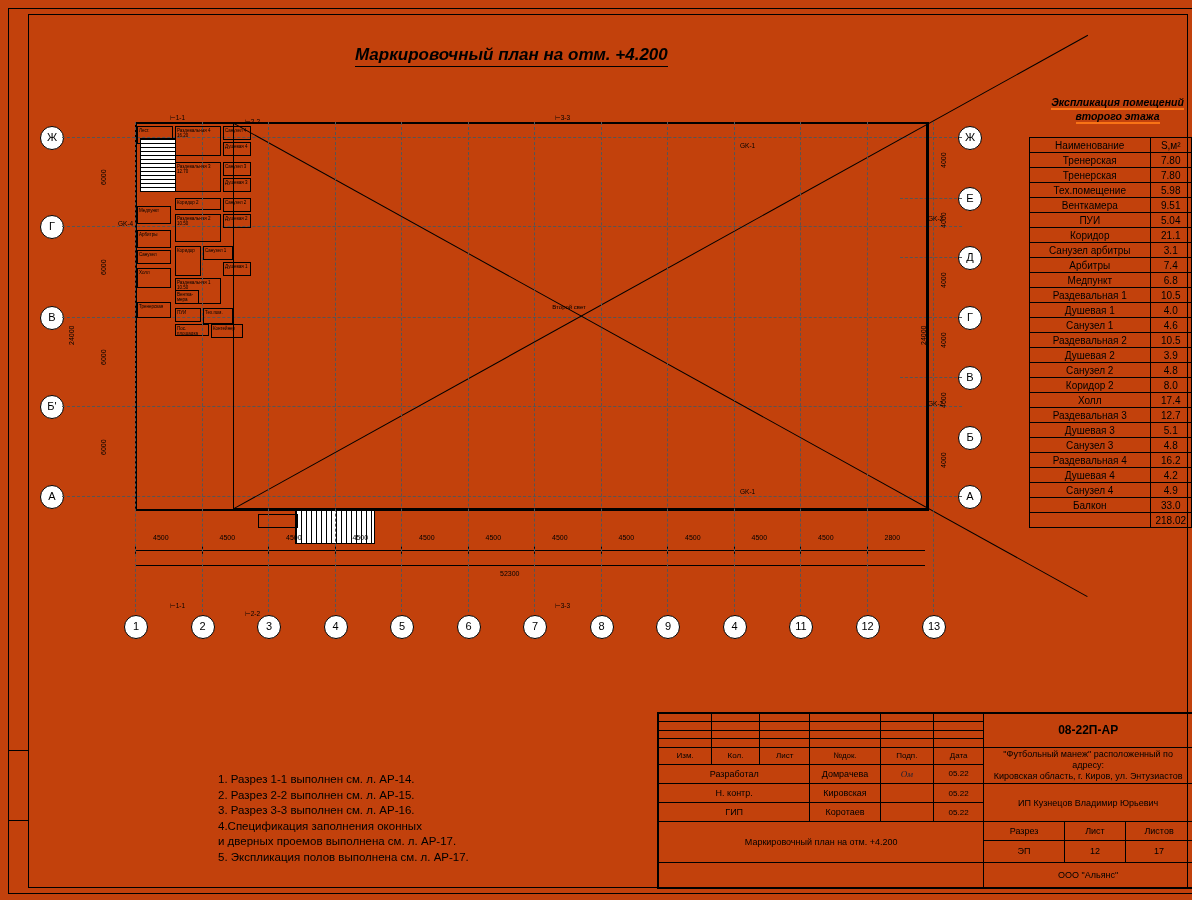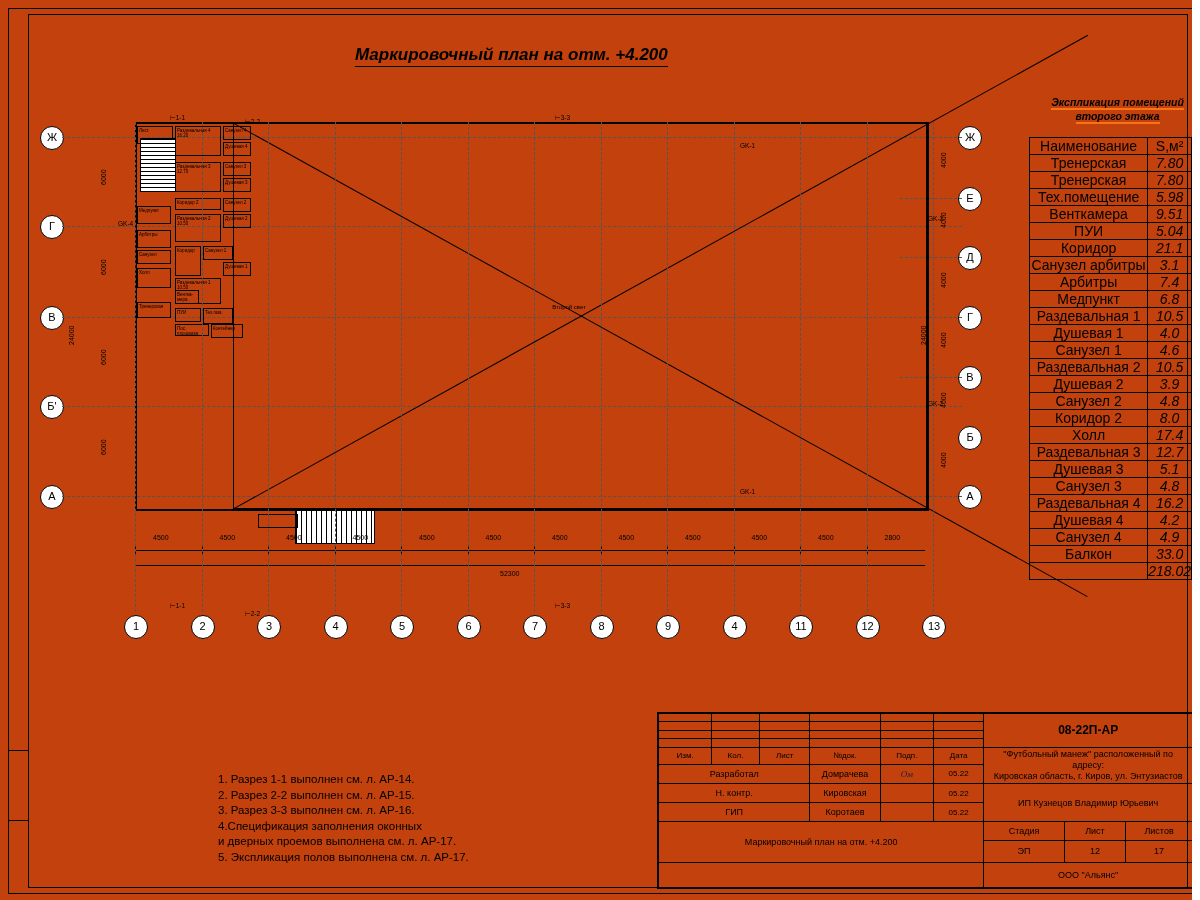--- a/index.html
+++ b/index.html
@@ -11,24 +11,24 @@
   .stamp-left-1{position:absolute;left:8px;top:690px;width:20px;height:60px;border-bottom:1px solid #000;border-right:1px solid #000;}
   .stamp-left-2{position:absolute;left:8px;top:750px;width:20px;height:70px;border-bottom:1px solid #000;border-right:1px solid #000;}
 
   .title-main{position:absolute;left:355px;top:45px;font-size:17px;font-style:italic;font-weight:bold;}
   .title-main .u{border-bottom:1.5px solid #000;padding-bottom:2px;}
 
   
   .expl-title{position:absolute;left:1040px;top:96px;width:155px;text-align:center;font-size:10.5px;font-style:italic;font-weight:bold;line-height:12px;}
   .expl-title .u{border-bottom:2px solid #f97316;display:inline-block;}
   .expl-table{position:absolute;left:1029px;top:137px;width:163px;border-collapse:collapse;}
-  .expl-table td,.expl-table th{border:1px solid #000;font-size:14px;height:14px;text-align:center;padding:0;font-weight:normal;}
+  .expl-table td,.expl-table th{border:1px solid #000;font-size:10px;height:14px;text-align:center;padding:0;font-weight:normal;}
   .expl-table th{font-weight:normal;}
   .expl-table td.name{width:122px;}
-  .expl-table td.val{width:41px;font-style:italic;}
+  .expl-table td.val{width:41px;}
   .expl-table tr.total td{border-top:1px solid #000;}
 
   
   .plan{position:absolute;left:40px;top:110px;width:980px;height:540px;}
   .bubble{position:absolute;width:22px;height:22px;border:1px solid #000;border-radius:50%;text-align:center;line-height:21px;font-size:11px;background:#fff;}
   .dash-h{position:absolute;height:0;border-top:1px dashed #555;}
   .dash-v{position:absolute;width:0;border-left:1px dashed #555;}
 
   .building{position:absolute;left:95px;top:12px;width:790px;height:385px;border:2px solid #000;}
   .hall{position:absolute;left:193px;top:12px;width:692px;height:385px;border:1px solid #000;}
@@ -420,21 +420,21 @@
         <td rowspan="2" colspan="3">ИП Кузнецов Владимир Юрьевич</td>
       </tr>
       <tr style="height:18px;">
         <td colspan="3">ГИП</td>
         <td>Коротаев</td>
         <td class="sig"></td>
         <td class="small">05.22</td>
       </tr>
       <tr style="height:18px;">
         <td colspan="6" rowspan="2">Маркировочный план на отм. +4.200</td>
-        <td style="width:54px;">Стадия</td>
+        <td style="width:54px;">Разрез</td>
         <td style="width:40px;">Лист</td>
         <td style="width:44px;">Листов</td>
       </tr>
       <tr style="height:20px;">
         <td>ЭП</td>
         <td>12</td>
         <td>17</td>
       </tr>
       <tr style="height:24px;">
         <td colspan="6"></td>

